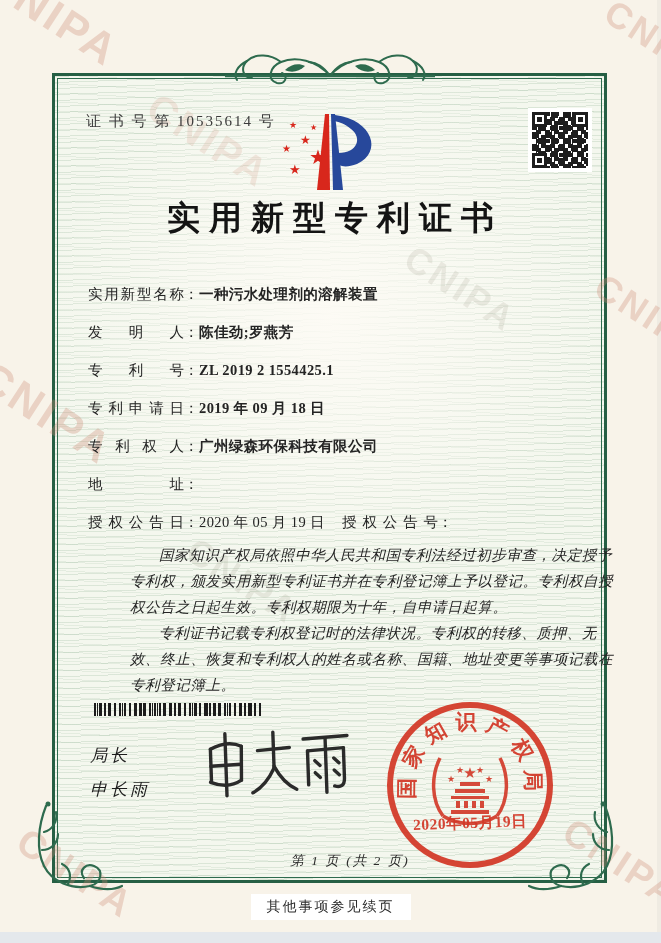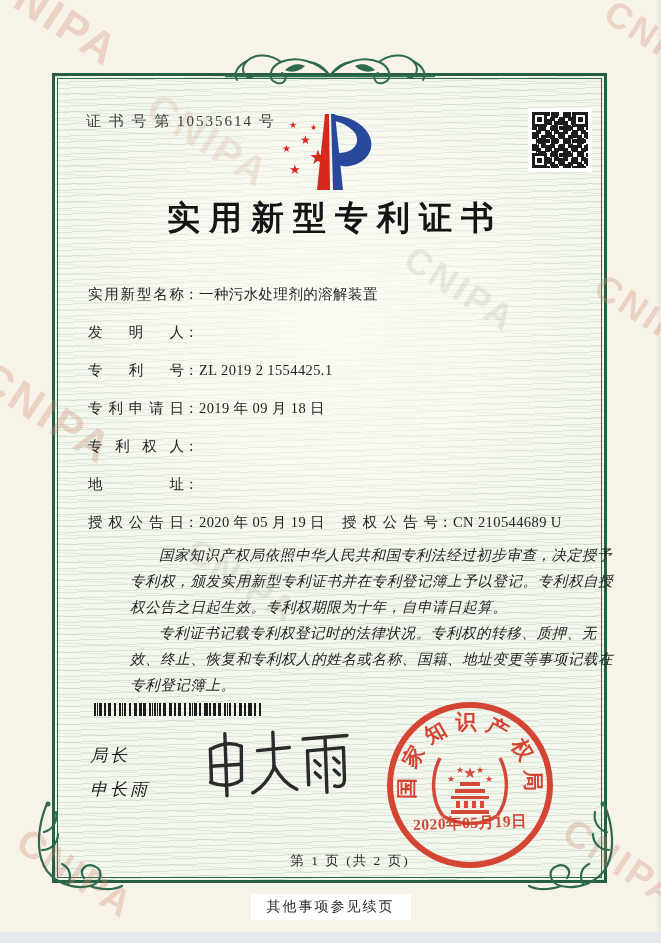--- a/index.html
+++ b/index.html
@@ -55,21 +55,21 @@
 
   .title {
     position:absolute; left:0; right:0; top:196px; text-align:center;
     font-size:33px; font-weight:700; letter-spacing:9px; color:#141414; text-indent:9px;
   }
 
   .fields { position:absolute; left:88px; top:283px; width:484px; font-size:14.5px; line-height:22px; color:#242424; }
   .frow { display:flex; margin-bottom:16px; align-items:flex-start; }
   .flabel { width:96px; flex:0 0 96px; text-align:justify; text-align-last:justify; }
   .fcolon { flex:0 0 15px; }
-  .fval { flex:1; letter-spacing:0.4px; }
+  .fval { flex:1; letter-spacing:0.4px;font-weight:bold; }
   .gval { flex:0 0 135px; letter-spacing:0.4px; }
   .g2 { margin-left:8px; }
 
   .body-text { position:absolute; left:88px; top:542px; width:484px; font-size:14.5px; line-height:26px; letter-spacing:0.6px; color:#242424;margin-left:42px; }
   .body-text p { text-indent:2em; font-style:italic; }
 
   .barcode {
     position:absolute; left:94px; top:703px; width:167px; height:13px;
     background:
       repeating-linear-gradient(90deg,#1c1c1c 0 2px, rgba(0,0,0,0) 2px 5px),
@@ -80,21 +80,21 @@
   .signer { position:absolute; left:90px; top:744px; font-size:17px; letter-spacing:3px; color:#1c1c1c; }
   .signer div { margin-bottom:11px;font-style:italic; }
   .signature { position:absolute; left:196px; top:722px; }
 
   .seal { position:absolute; left:385px; top:700px; width:170px; height:170px; z-index:4; }
   .seal-date {
     position:absolute; left:50%; top:113px; transform:translateX(-50%) rotate(-2deg);
     color:#d23726; font-size:15.5px; font-weight:bold; letter-spacing:0.5px; white-space:nowrap; opacity:0.92;
   }
 
-  .page-no { position:absolute; left:52px; width:596px; top:852px; text-align:center; font-size:13.5px; letter-spacing:2px; color:#2c2c2c; }
+  .page-no { position:absolute; left:52px; width:596px; top:852px; text-align:center; font-size:13.5px; letter-spacing:2px; color:#2c2c2c;font-style:italic; }
   .cont-note {
     position:absolute; left:50%; top:894px; transform:translateX(-50%);
     background:#ffffff; padding:4px 16px; font-size:14px; letter-spacing:2px; color:#2c2c2c; z-index:2;text-align:center;
   }
 
   .orn { position:absolute; z-index:2; }
   .orn-top { left:225px; top:50px; }
   .orn-bl { left:28px; top:798px; }
   .orn-br { left:528px; top:798px; transform:scaleX(-1); }
 </style>
@@ -182,46 +182,47 @@
 
     <div class="fields">
       <div class="frow">
         <span class="flabel">实用新型名称</span>
           <span class="fcolon">：</span>
           <span class="fval">一种污水处理剂的溶解装置</span>
       </div>
       <div class="frow">
         <span class="flabel">发明人</span>
           <span class="fcolon">：</span>
+          <span class="fval">陈佳劲;罗燕芳</span>
       </div>
       <div class="frow">
         <span class="flabel">专利号</span>
           <span class="fcolon">：</span>
           <span class="fval">ZL 2019 2 1554425.1</span>
       </div>
       <div class="frow">
         <span class="flabel">专利申请日</span>
           <span class="fcolon">：</span>
           <span class="fval">2019 年 09 月 18 日</span>
       </div>
       <div class="frow">
         <span class="flabel">专利权人</span>
           <span class="fcolon">：</span>
+          <span class="fval">广州绿森环保科技有限公司</span>
       </div>
       <div class="frow">
         <span class="flabel">地址</span>
           <span class="fcolon">：</span>
       </div>
       <div class="frow">
         <span class="flabel">授权公告日</span>
           <span class="fcolon">：</span>
           <span class="gval">2020 年 05 月 19 日</span>
         <span class="flabel g2">授权公告号</span>
           <span class="fcolon">：</span>
-          <span class="fval">CN 210544689 U</span>
       </div>
     </div>
 
     <div class="body-text">
       <p>国家知识产权局依照中华人民共和国专利法经过初步审查，决定授予专利权，颁发实用新型专利证书并在专利登记簿上予以登记。专利权自授权公告之日起生效。专利权期限为十年，自申请日起算。</p>
       <p>专利证书记载专利权登记时的法律状况。专利权的转移、质押、无效、终止、恢复和专利权人的姓名或名称、国籍、地址变更等事项记载在专利登记簿上。</p>
     </div>
 
     <div class="barcode"></div>
 

